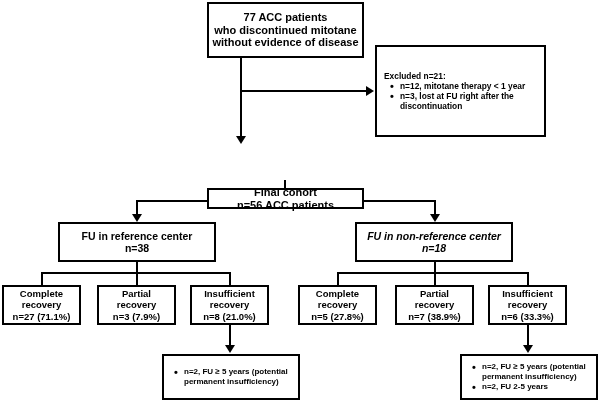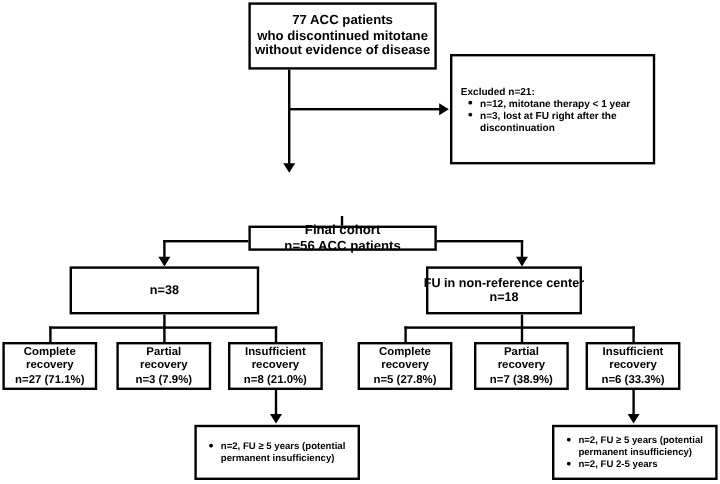--- a/index.html
+++ b/index.html
@@ -128,24 +128,25 @@
   </div>
 
   <div class="vline" style="left:284px; top:180px; height:21px;"></div>
   <div class="hline" style="left:136px; top:200px; width:300px;"></div>
   <div class="vline" style="left:136px; top:200px; height:15px;"></div>
   <div class="arrow-down" style="left:132px; top:214px;"></div>
   <div class="vline" style="left:434px; top:200px; height:15px;"></div>
   <div class="arrow-down" style="left:430px; top:214px;"></div>
 
   <div class="box" style="left:58px; top:222px; width:158px; height:40px; font-size:10.5px;">
+    <span class="ln">FU in reference center</span>
     <span class="ln">n=38</span>
   </div>
 
-  <div class="box" style="left:355px; top:222px; width:130px; height:40px; font-size:10.5px;">
+  <div class="box" style="left:355px; top:222px; width:158px; height:40px; font-size:10.5px;font-style:italic;">
     <span class="ln">FU in non-reference center</span>
     <span class="ln">n=18</span>
   </div>
 
   <div class="vline" style="left:136px; top:262px; height:12px;"></div>
   <div class="hline" style="left:41px; top:272px; width:190px;"></div>
   <div class="vline" style="left:41px; top:272px; height:13px;"></div>
   <div class="vline" style="left:136px; top:272px; height:13px;"></div>
   <div class="vline" style="left:229px; top:272px; height:13px;"></div>
 

